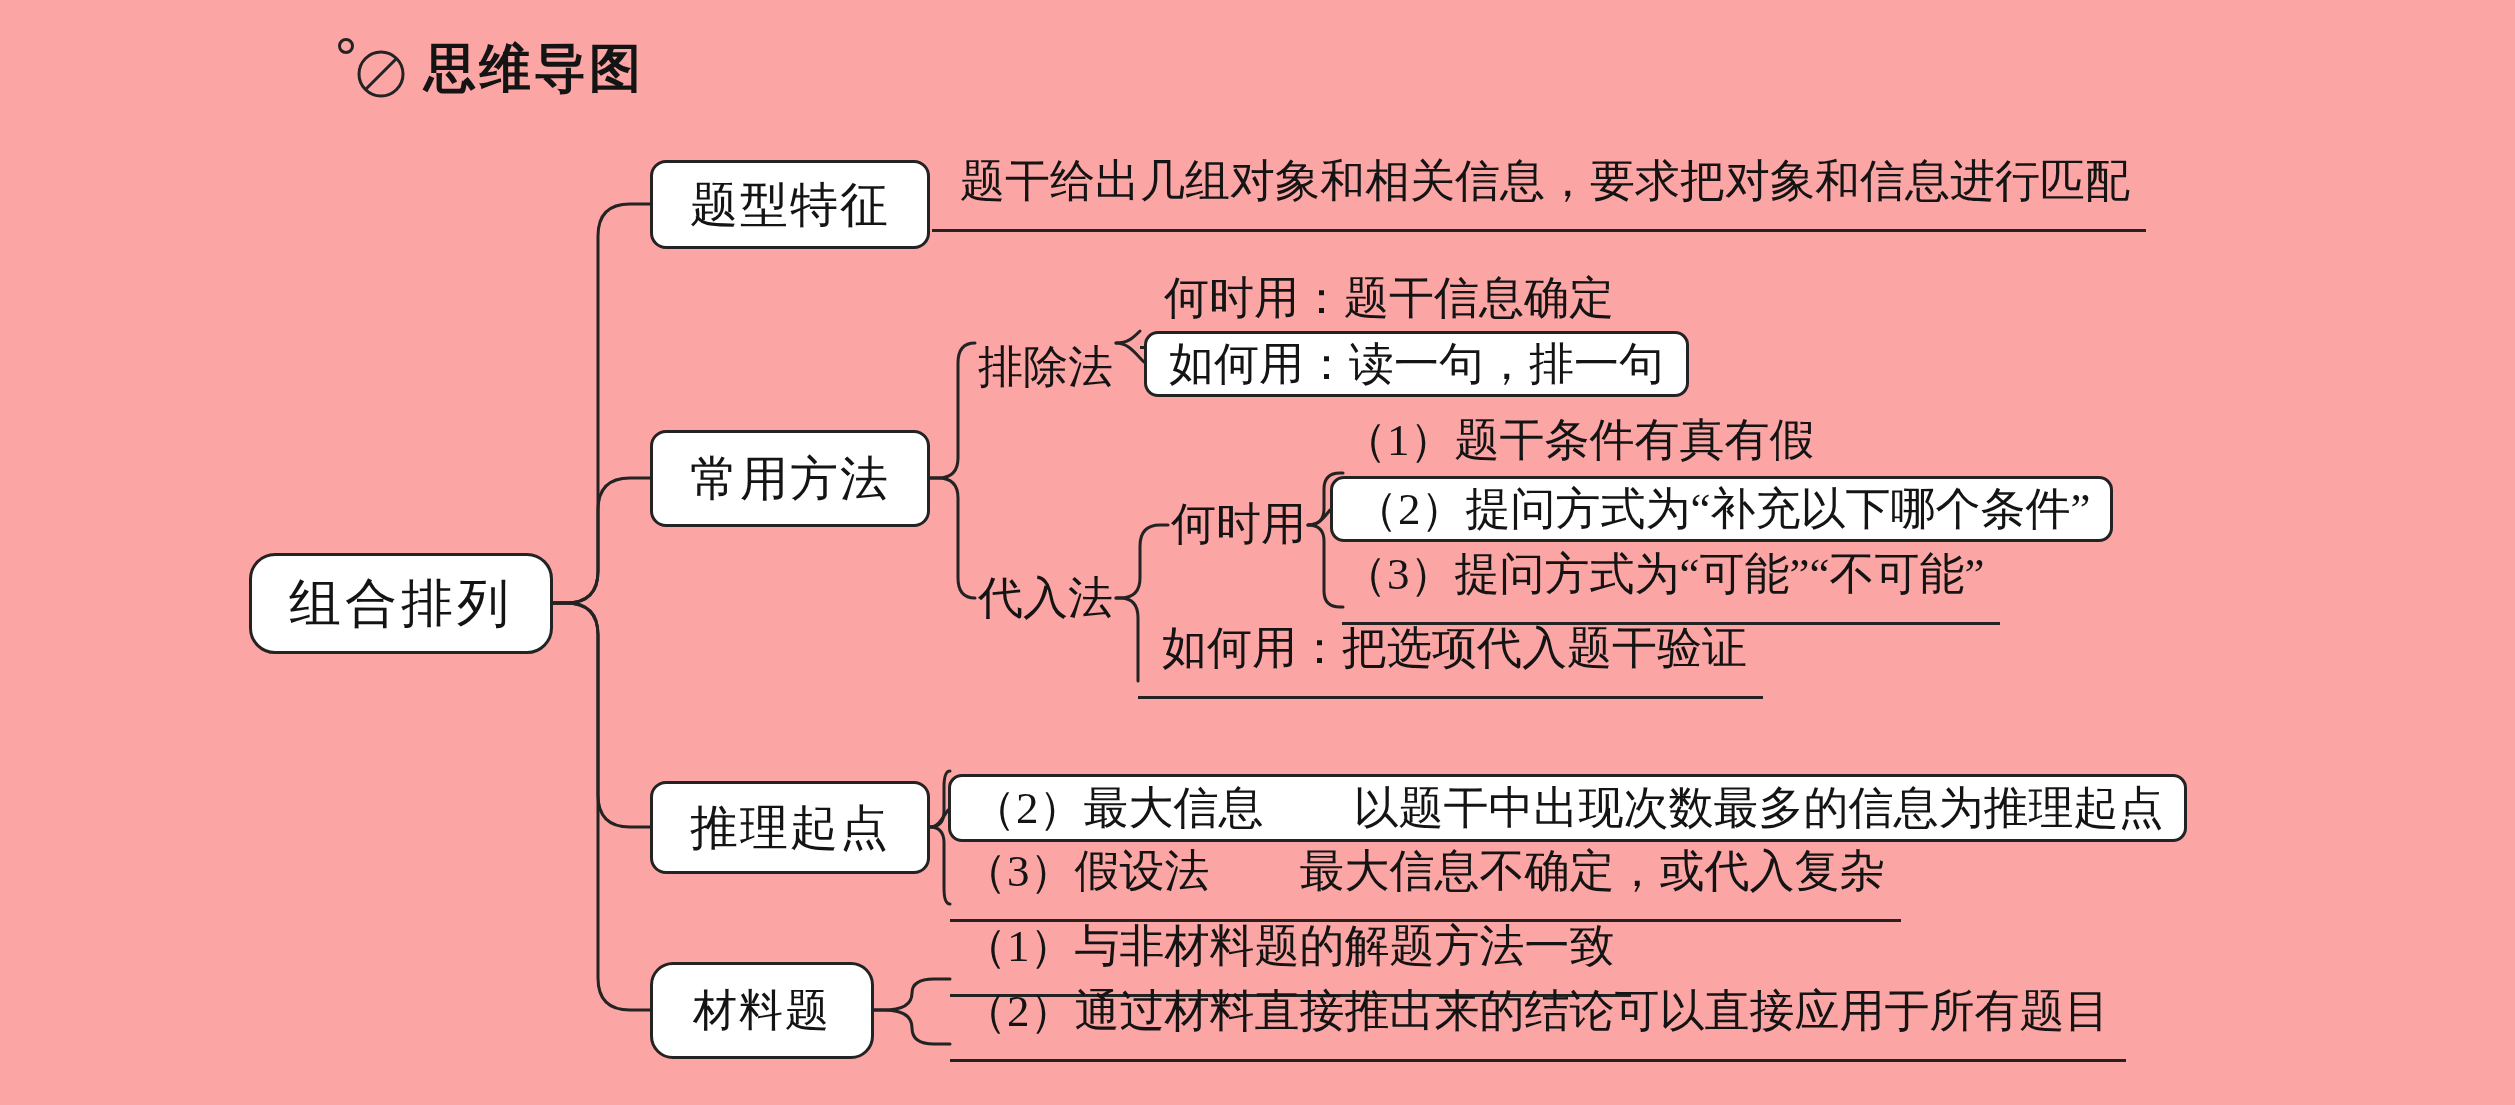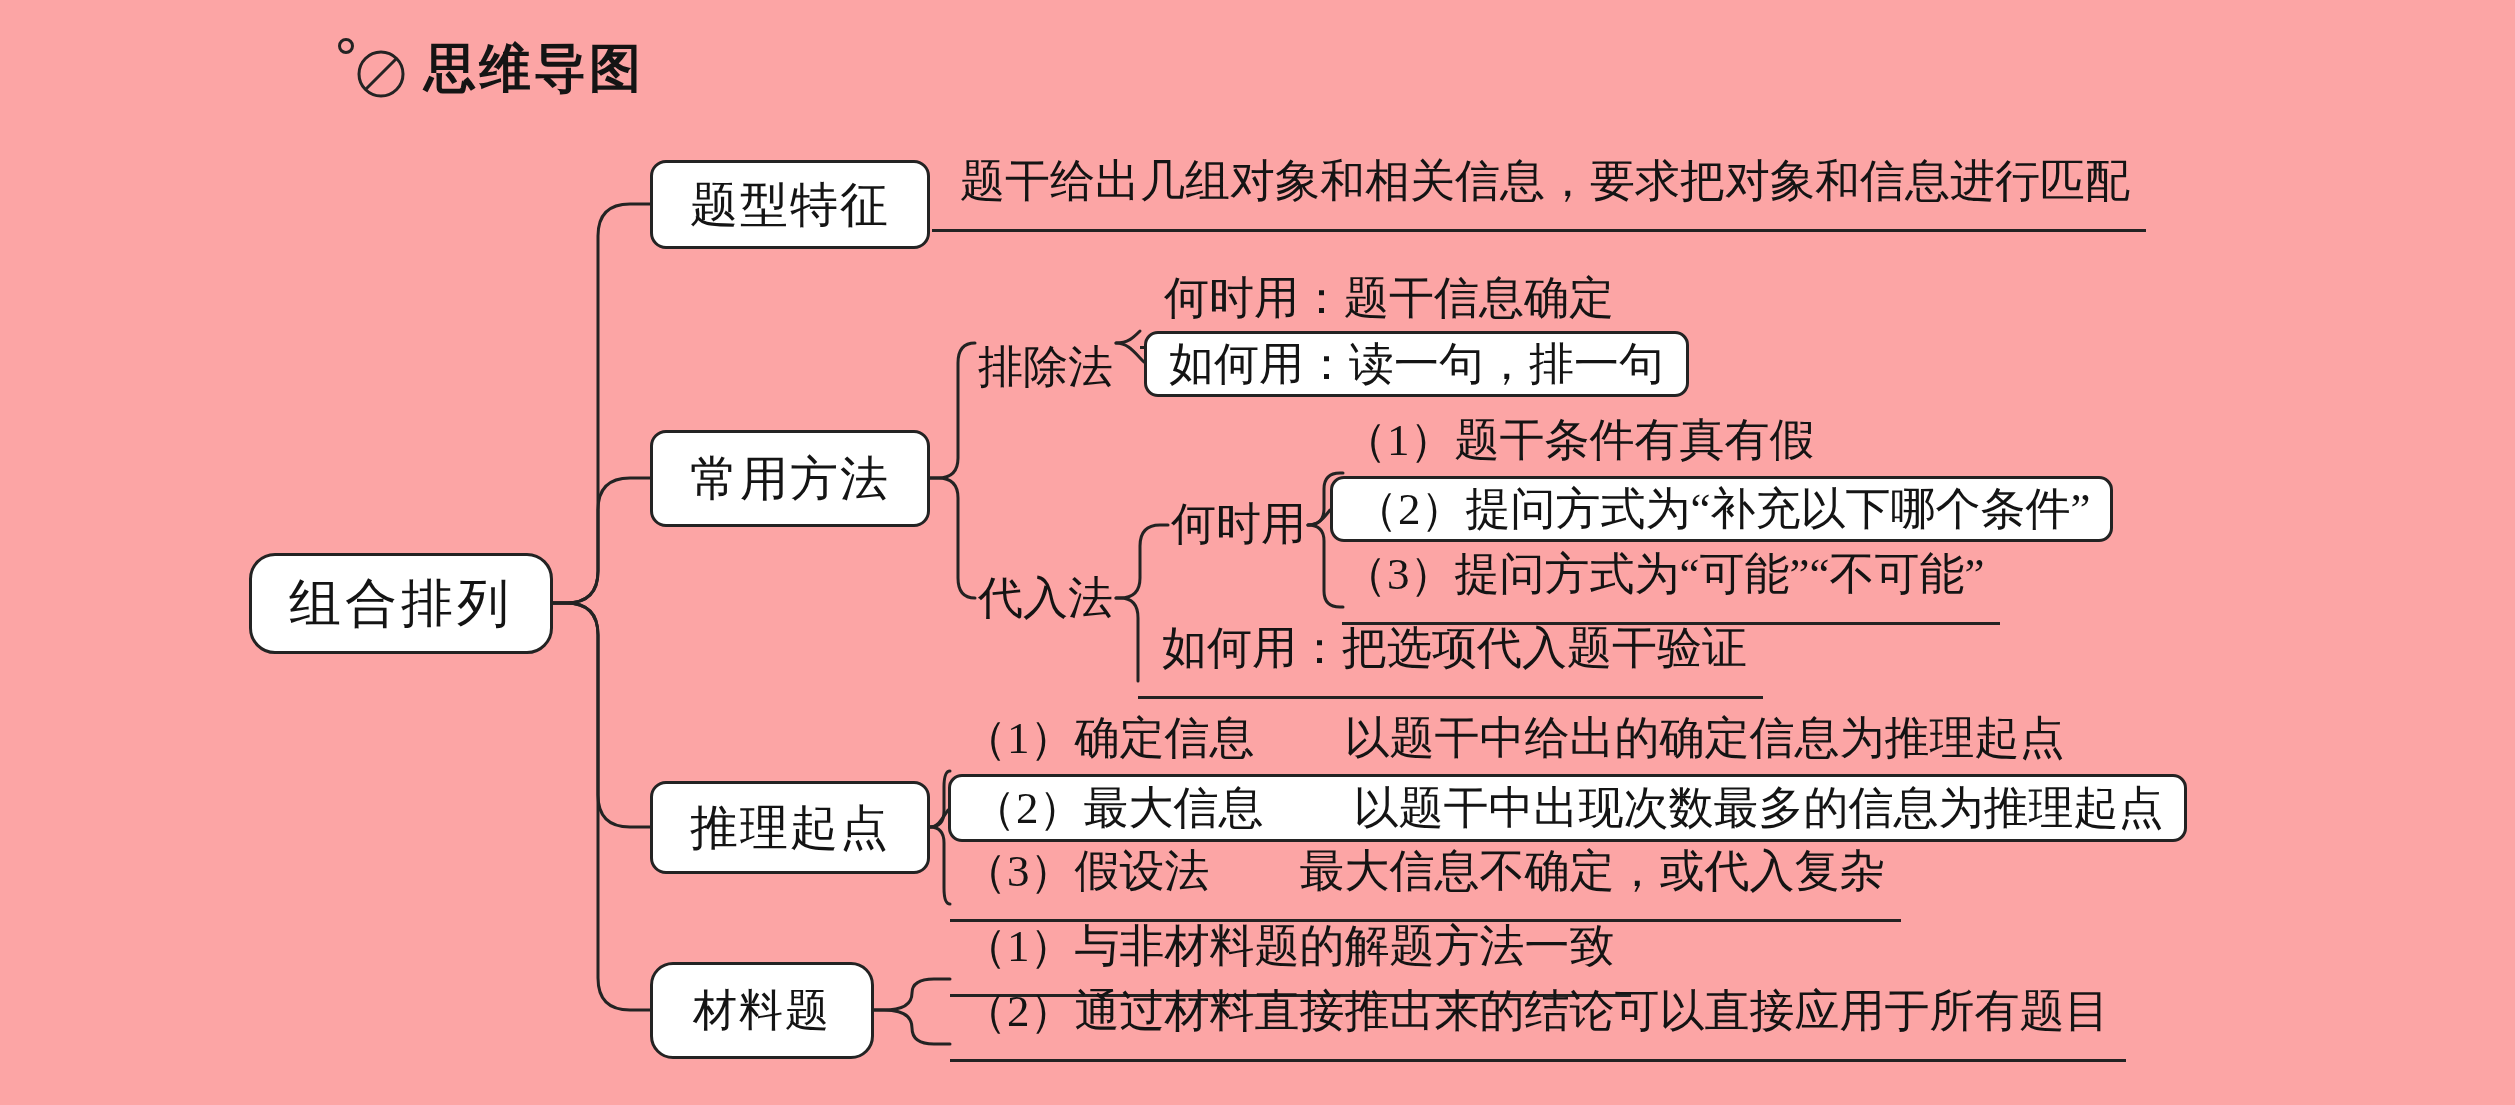--- a/index.html
+++ b/index.html
@@ -108,21 +108,20 @@
   <div class="box n-paichu-how">如何用：读一句，排一句</div>
 
   <div class="lbl n-dairu">代入法</div>
   <div class="lbl n-when">何时用</div>
   <div class="uline n-witem1">（1）题干条件有真有假</div>
   <div class="box n-witem2">（2）提问方式为“补充以下哪个条件”</div>
   <div class="uline n-witem3">（3）提问方式为“可能”“不可能”</div>
   <div class="uline n-dairu-how">如何用：把选项代入题干验证</div>
 
   <div class="box n-b3">推理起点</div>
-  <div class="uline n-titem1">（1）确定信息　　以题干中给出的确定信息为推理起点</div>
   <div class="box n-titem2">（2）最大信息　　以题干中出现次数最多的信息为推理起点</div>
   <div class="uline n-titem3">（3）假设法　　最大信息不确定，或代入复杂</div>
 
   <div class="box n-b4">材料题</div>
   <div class="uline n-citem1">（1）与非材料题的解题方法一致</div>
   <div class="uline n-citem2">（2）通过材料直接推出来的结论可以直接应用于所有题目</div>
 
 </div>
 
 </body></html>

